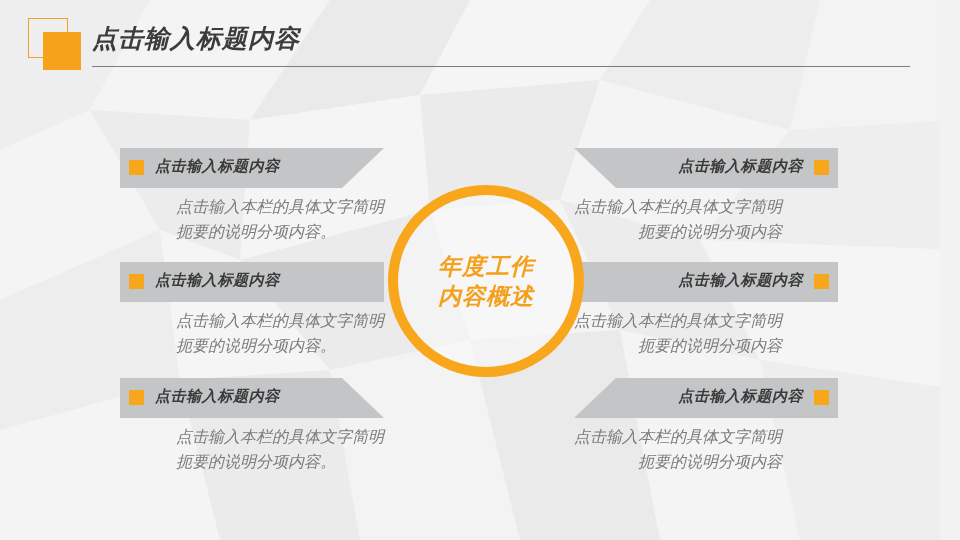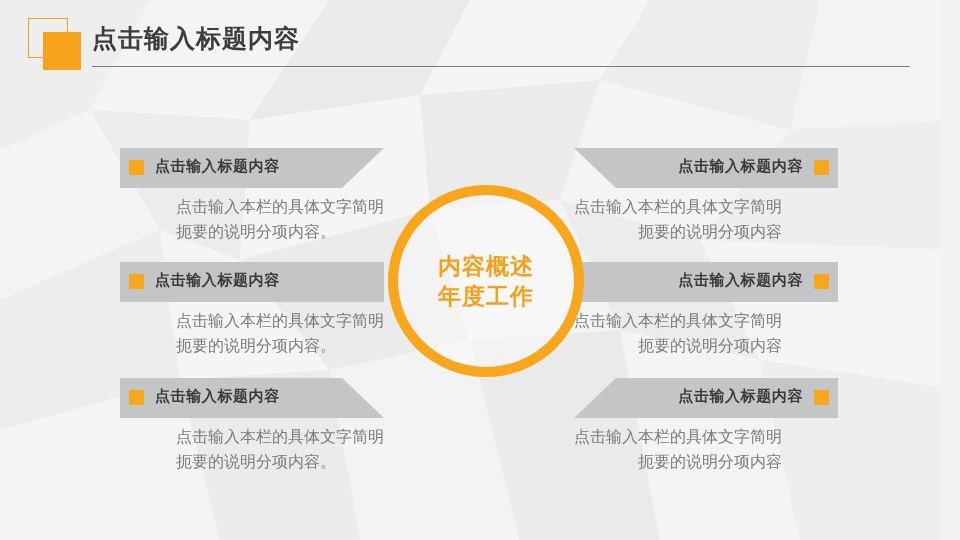--- a/index.html
+++ b/index.html
@@ -14,20 +14,21 @@
     background: #f2f2f2;
   }
 
   
   #slide {
     position: relative;
     width: 940px;
     height: 540px;
     background: #f1f1f1;
     overflow: hidden;
+    font-style: italic;
   }
 
   
   #bg-poly {
     position: absolute;
     left: 0; top: 0;
     width: 960px; height: 540px;
     z-index: 0;
   }
 
@@ -180,22 +181,22 @@
   </svg>
 
   <div id="header">
     <div id="logo-outline"></div>
     <div id="logo-fill"></div>
     <div id="header-title">点击输入标题内容</div>
     <div id="header-rule"></div>
   </div>
 
   <div id="center-circle">
+    <div class="cl">年度工作</div>
     <div class="cl">内容概述</div>
-    <div class="cl">年度工作</div>
   </div>
 
   <div class="item left" style="left:120px; top:148px; width:264px;">
     <div class="bar">
       <svg class="bar-shape" viewBox="0 0 264 40" preserveAspectRatio="none">
         <polygon points="0,0 264,0 222,40 0,40" fill="#c3c5c7"></polygon>
       </svg>
       <span class="bullet"></span>
       <span class="bar-label">点击输入标题内容</span>
     </div>

